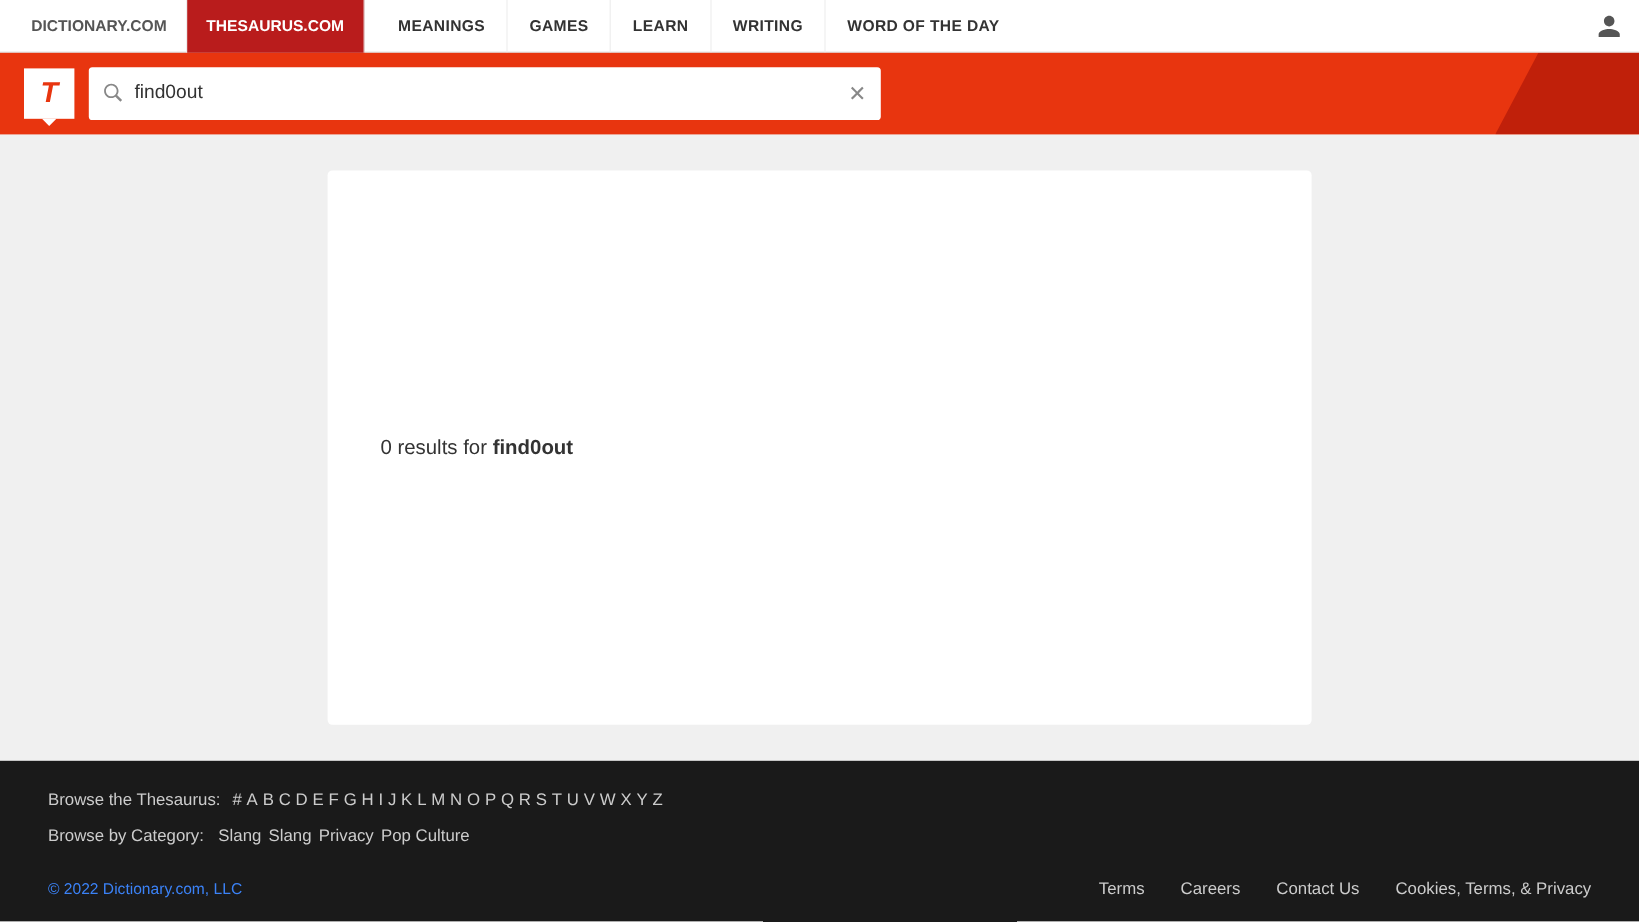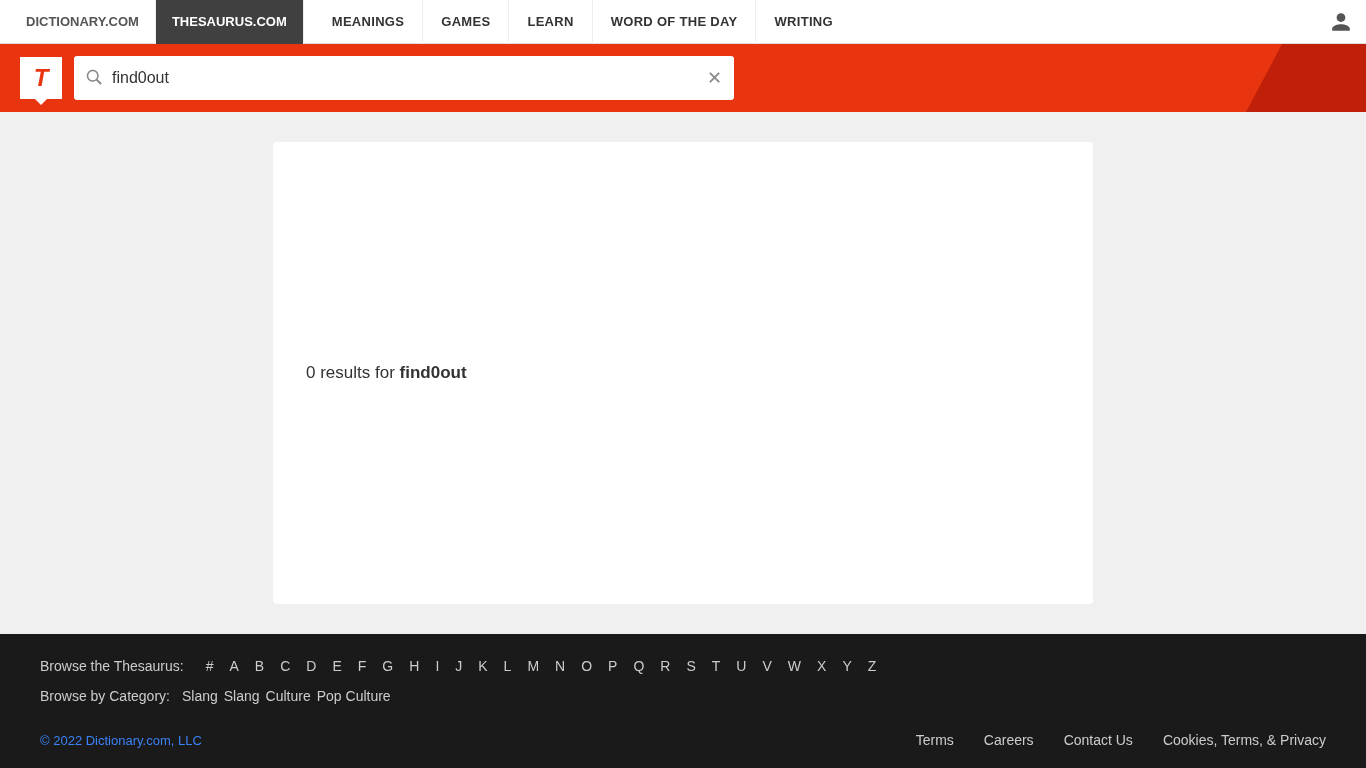--- a/index.html
+++ b/index.html
@@ -20,21 +20,21 @@
       display: flex;
       align-items: center;
       font-size: 13px;
       font-weight: 600;
       cursor: pointer;
       text-decoration: none;
       color: #333;
       border-right: 1px solid #eee;
     }
     .top-nav .site-tab.active {
-      background: #404040;
+      background: #b91c1c;
       color: #fff;
     }
     .top-nav .site-tab.dictionary {
       color: #555;
       text-align: right;
     }
     .nav-links {
       display: flex;
       align-items: center;
       margin-left: 10px;
@@ -151,42 +151,42 @@
     
     .main-content {
       flex: 1;
       padding: 30px 20px;
       display: flex;
       justify-content: center;
     }
     .results-box {
       background: #fff;
       border-radius: 4px;
-      padding: 30px 33px;
+      padding: 30px 44px;
       width: 820px;
       min-height: 90px;
       display: flex;
       align-items: center;
     }
     .results-text {
       font-size: 17px;
       color: #333;
     }
     .results-text strong { font-weight: 700; }
 
     
     .footer {
       background: #1a1a1a;
       color: #ccc;
       padding: 24px 40px 20px;
     }
     .footer-browse {
       display: flex;
       align-items: flex-end;
-      gap: 16px;
+      gap: 4px;
       margin-bottom: 14px;
       font-size: 14px;
       flex-wrap: wrap;
     }
     .footer-browse-label {
       color: #ccc;
       margin-right: 6px;
     }
     .footer-browse a, .footer-category a {
       color: #ccc;
@@ -231,22 +231,22 @@
 </head>
 <body>
 
 <nav class="top-nav">
   <a class="site-tab dictionary">DICTIONARY.COM</a>
   <a class="site-tab active">THESAURUS.COM</a>
   <div class="nav-links">
     <span class="nav-link">MEANINGS</span>
     <span class="nav-link">GAMES</span>
     <span class="nav-link">LEARN</span>
+    <span class="nav-link">WRITING</span>
     <span class="nav-link">WORD OF THE DAY</span>
-    <span class="nav-link">WRITING</span>
   </div>
   <div class="user-icon">
     <svg viewBox="0 0 24 24" xmlns="http://www.w3.org/2000/svg">
       <path d="M12 12c2.7 0 4.8-2.1 4.8-4.8S14.7 2.4 12 2.4 7.2 4.5 7.2 7.2 9.3 12 12 12zm0 2.4c-3.2 0-9.6 1.6-9.6 4.8v2.4h19.2v-2.4c0-3.2-6.4-4.8-9.6-4.8z"></path>
     </svg>
   </div>
 </nav>
 
 <header class="search-header">
   <div class="logo-t">
@@ -299,21 +299,21 @@
     <a href="#">V</a>
     <a href="#">W</a>
     <a href="#">X</a>
     <a href="#">Y</a>
     <a href="#">Z</a>
   </div>
   <div class="footer-category">
     <span class="footer-category-label">Browse by Category:</span>
     <a href="#">Slang</a>
     <a href="#">Slang</a>
-    <a href="#">Culture</a>
+    <a href="#">Privacy</a>
     <a href="#">Pop Culture</a>
   </div>
   <div class="footer-bottom">
     <span class="footer-copyright">© 2022 Dictionary.com, LLC</span>
     <div class="footer-links">
       <a href="#">Terms</a>
       <a href="#">Careers</a>
       <a href="#">Contact Us</a>
       <a href="#">Cookies, Terms, &amp; Privacy</a>
     </div>

